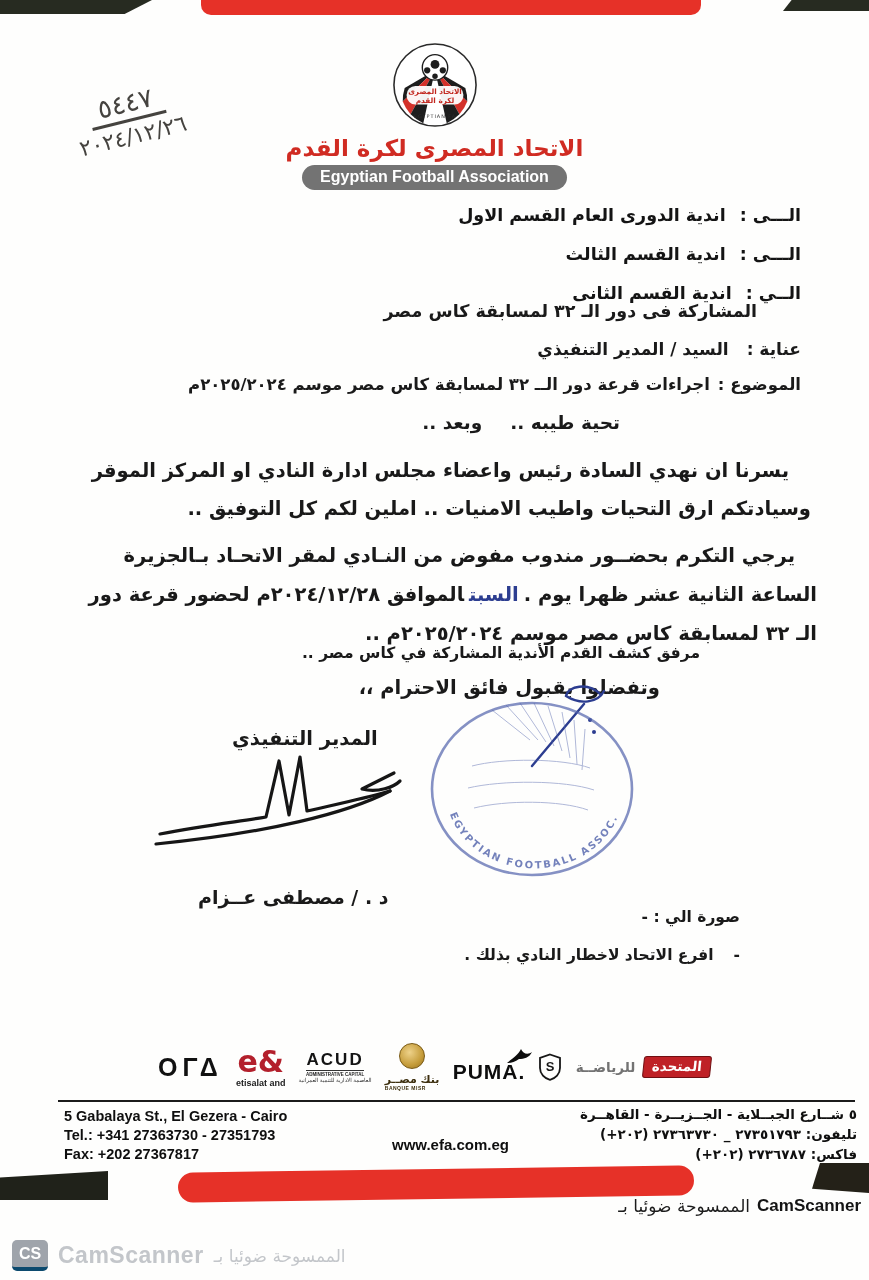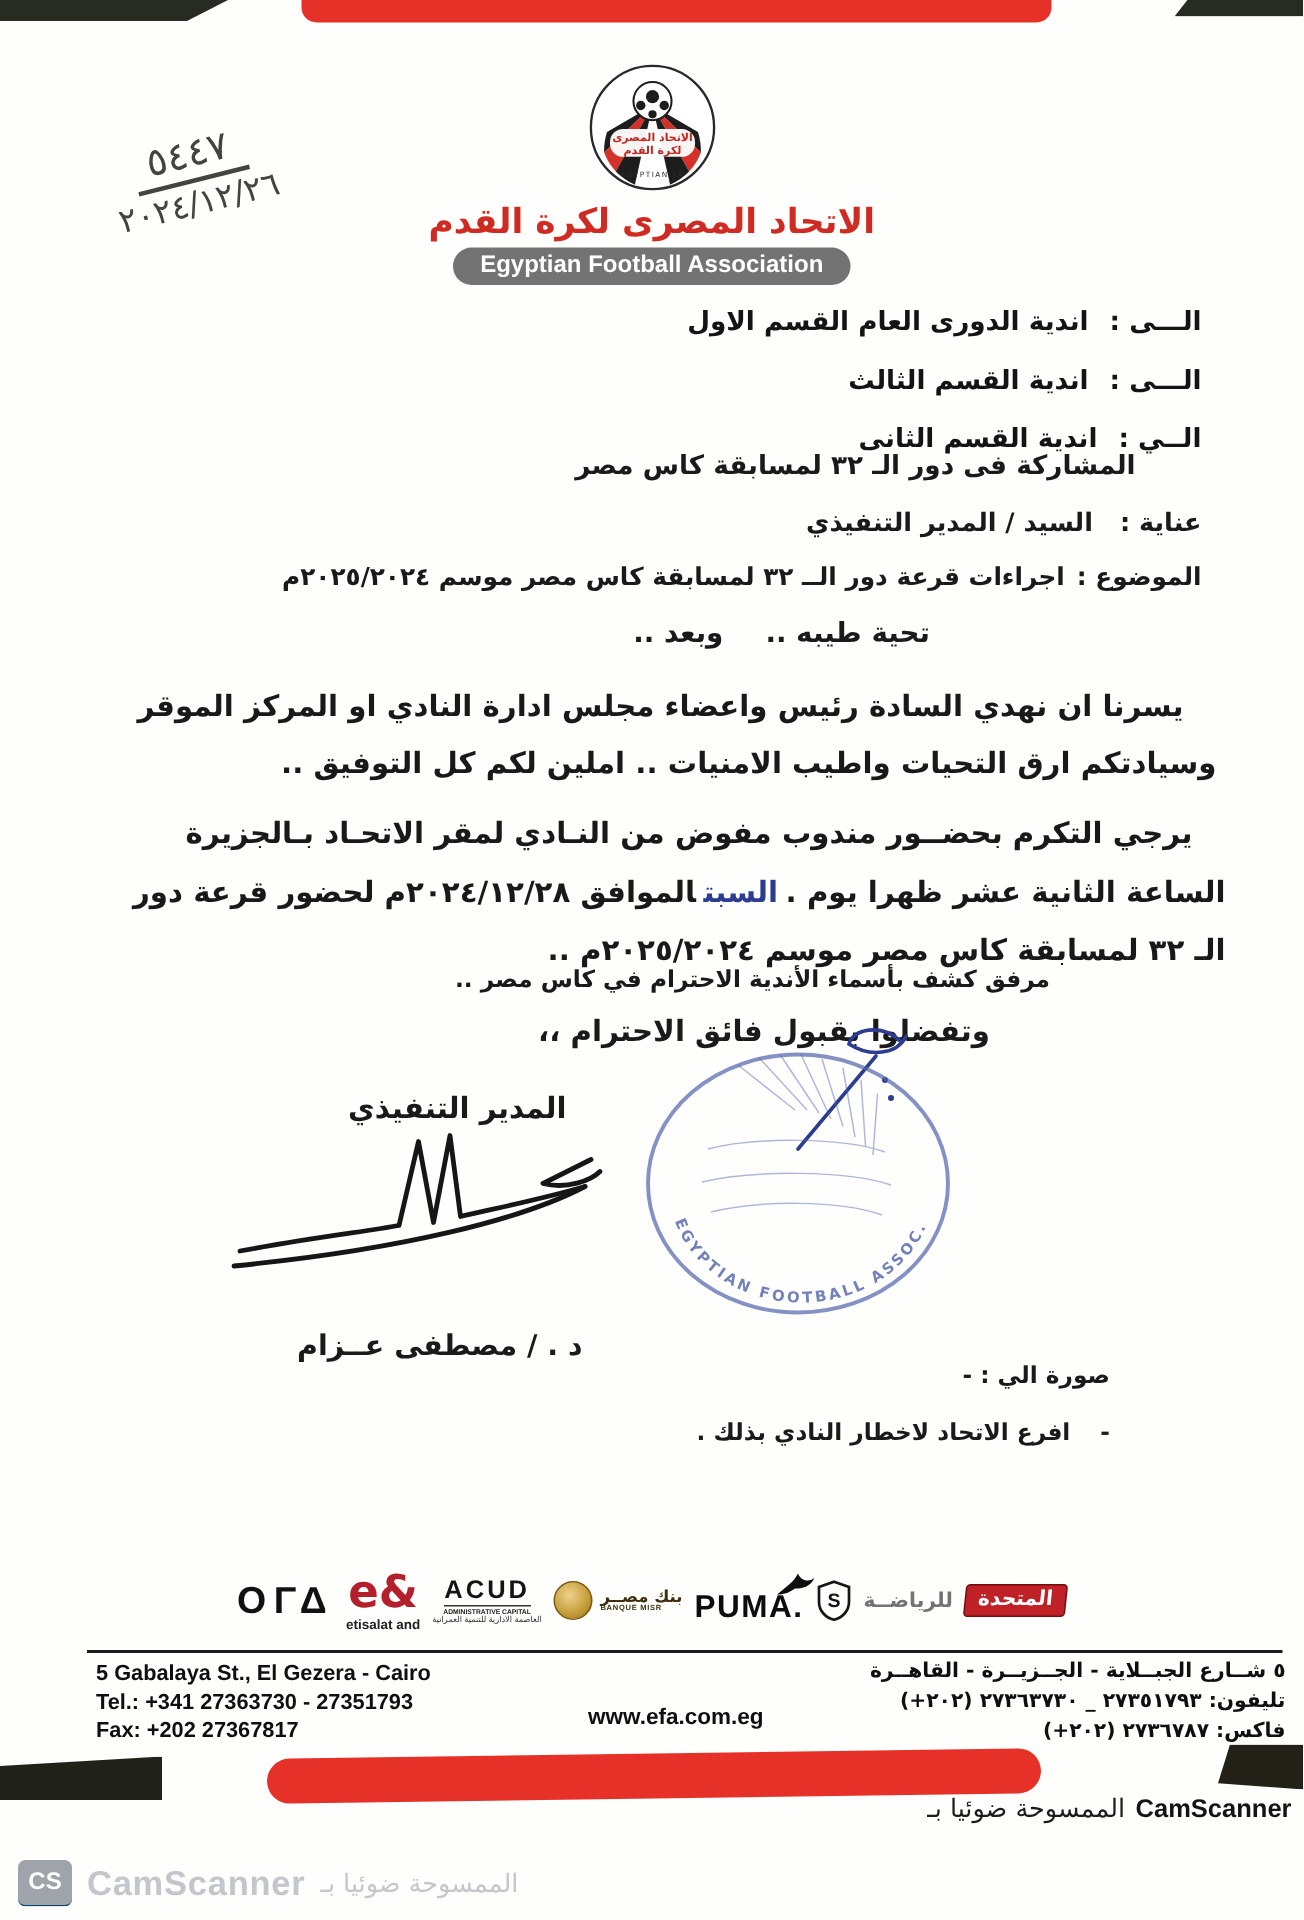--- a/index.html
+++ b/index.html
@@ -53,21 +53,21 @@
   .sponsors{top:1036px;left:158px;right:158px;height:62px;display:flex;align-items:center;
             justify-content:space-between;font-family:"Liberation Sans",sans-serif;}
   .sp-ofa{font-size:25px;font-weight:bold;letter-spacing:5px;color:#111;}
   .sp-eand{display:flex;flex-direction:column;align-items:center;line-height:1;}
   .sp-eand .main{font-family:"DejaVu Sans",sans-serif;font-size:30px;font-weight:bold;color:#b3202c;}
   .sp-eand .sub{font-size:9px;font-weight:bold;color:#222;margin-top:2px;}
   .sp-acud{display:flex;flex-direction:column;align-items:center;line-height:1.15;}
   .sp-acud .main{font-size:17px;font-weight:bold;letter-spacing:2px;color:#141414;}
   .sp-acud .sub{font-size:4.5px;font-weight:bold;color:#222;border-top:1px solid #333;padding-top:1px;}
   .sp-acud .sub2{font-size:5.5px;color:#333;}
-  .sp-banque{display:flex;align-items:center;gap:5px;}
+  .sp-banque{display:flex;align-items:center;gap:5px;flex-direction:column;}
   .banque-icon{width:24px;height:24px;border-radius:50%;
                background:radial-gradient(circle at 40% 35%,#eed28a,#c59c3a 60%,#96701d);
                border:1.5px solid #7a5a14;}
   .sp-banque .txt{display:flex;flex-direction:column;line-height:1.05;}
   .sp-banque .ar{font-family:"DejaVu Sans",sans-serif;font-size:11px;font-weight:bold;color:#3d2f0e;}
   .sp-banque .en{font-size:5px;font-weight:bold;color:#3d2f0e;letter-spacing:.5px;}
   .sp-puma{position:relative;padding-top:10px;}
   .sp-puma .word{font-size:21px;font-weight:bold;letter-spacing:1px;color:#0d0d0d;}
   .sp-puma svg{position:absolute;top:-4px;right:-8px;}
   .sp-united{display:flex;align-items:center;gap:8px;direction:ltr;}
@@ -89,21 +89,21 @@
           transform:rotate(-0.8deg);}
   .bd-right{right:0;top:1163px;width:57px;height:30px;background:#242118;
             clip-path:polygon(14% 0,100% 0,100% 100%,0 86%);}
 
   
   .scan-caption{top:1196px;right:8px;display:flex;align-items:center;gap:7px;font-size:17px;color:#1c1c1c;}
   .scan-caption .brand{font-family:"Liberation Sans",sans-serif;font-weight:bold;color:#141414;}
   .watermark{top:1240px;left:12px;display:flex;align-items:center;gap:10px;color:#c3c6ca;}
   .cs-badge{width:36px;height:31px;background:#9fa4ab;border-radius:5px;color:#fff;display:flex;
             align-items:center;justify-content:center;font-family:"Liberation Sans",sans-serif;
-            font-size:16px;font-weight:bold;border-bottom:1px solid #0c4a6e;box-sizing:border-box;}
+            font-size:16px;font-weight:bold;border-bottom:4px solid #0c4a6e;box-sizing:border-box;}
   .watermark .brand{font-family:"Liberation Sans",sans-serif;font-size:23px;font-weight:bold;letter-spacing:.5px;}
   .watermark .ar{font-size:17px;}
 </style>
 </head>
 <body>
 
 <div class="page">
 
   <div class="abs td-left"></div>
   <div class="abs td-red"></div>
@@ -166,21 +166,21 @@
     <div class="indent">يسرنا ان نهدي السادة رئيس واعضاء مجلس ادارة النادي او المركز الموقر</div>
     <div>وسيادتكم ارق التحيات واطيب الامنيات .. املين لكم كل التوفيق ..</div>
   </div>
   <div class="abs para para2 rtl">
     <div class="indent">يرجي التكرم بحضــور مندوب مفوض من النـادي لمقر الاتحـاد بـالجزيرة</div>
     <div>
       <span>الساعة الثانية عشر ظهرا يوم .</span><span class="day-blue">السبت</span><span>الموافق ٢٠٢٤/١٢/٢٨م لحضور قرعة دور</span>
     </div>
     <div>الـ ٣٢ لمسابقة كاس مصر موسم ٢٠٢٥/٢٠٢٤م ..</div>
   </div>
-  <div class="abs attach-note rtl">مرفق كشف بأسماء الأندية الاحترام في كاس مصر ..</div>
+  <div class="abs attach-note rtl">مرفق كشف القدم الأندية المشاركة في كاس مصر ..</div>
 
   <div class="abs closing rtl">وتفضلوا بقبول فائق الاحترام ،،</div>
 
   <svg class="abs" style="left:528px;top:678px;" width="92" height="110" viewBox="0 0 92 110">
     <g fill="none" stroke="#2c3d90" stroke-width="2.4" stroke-linecap="round">
       <path d="M72 16 C60 4 40 8 38 18 C52 27 70 25 76 13"></path>
       <path d="M56 26 L4 88"></path>
     </g>
     <circle cx="62" cy="42" r="2" fill="#2c3d90"></circle>
     <circle cx="66" cy="54" r="2" fill="#2c3d90"></circle>

